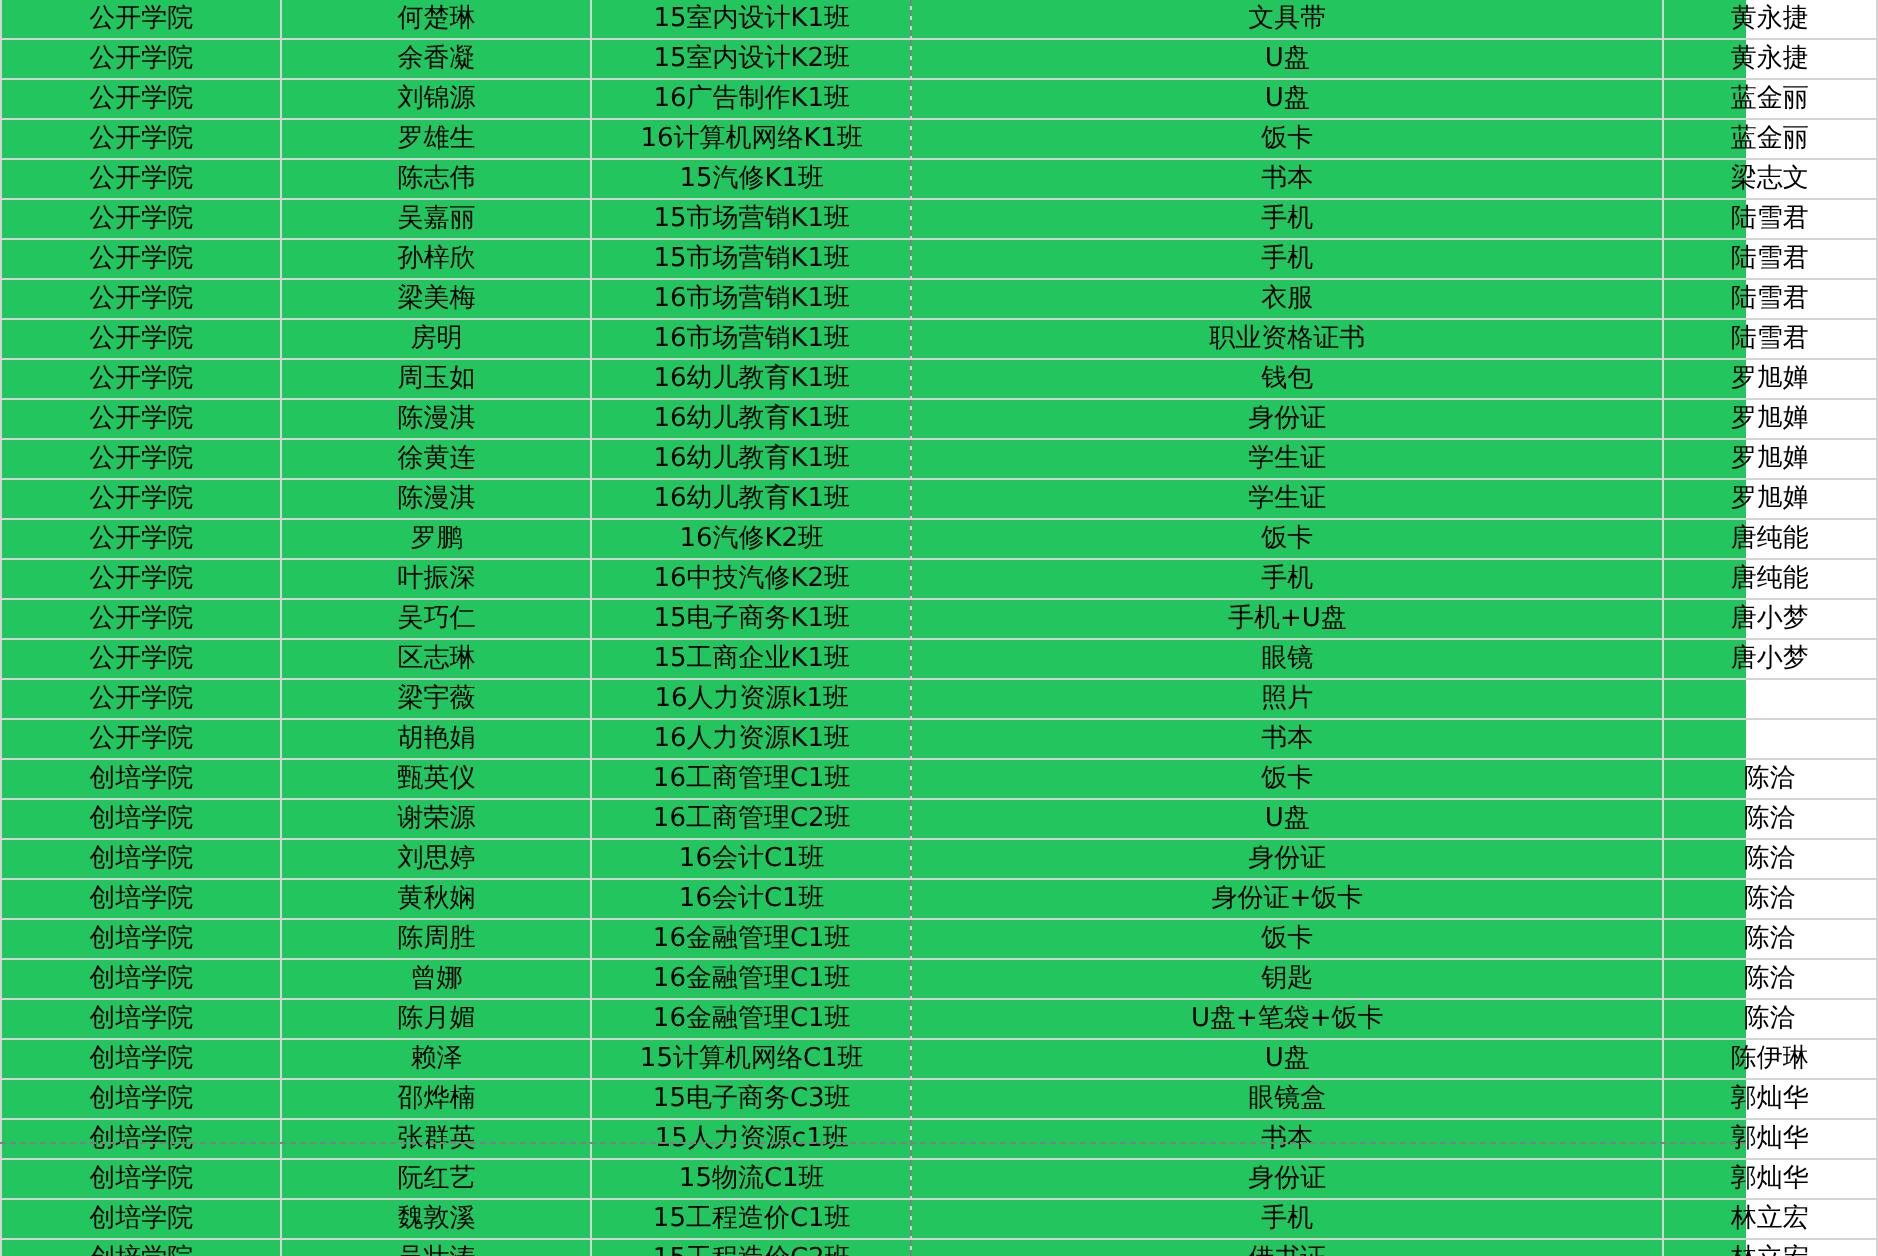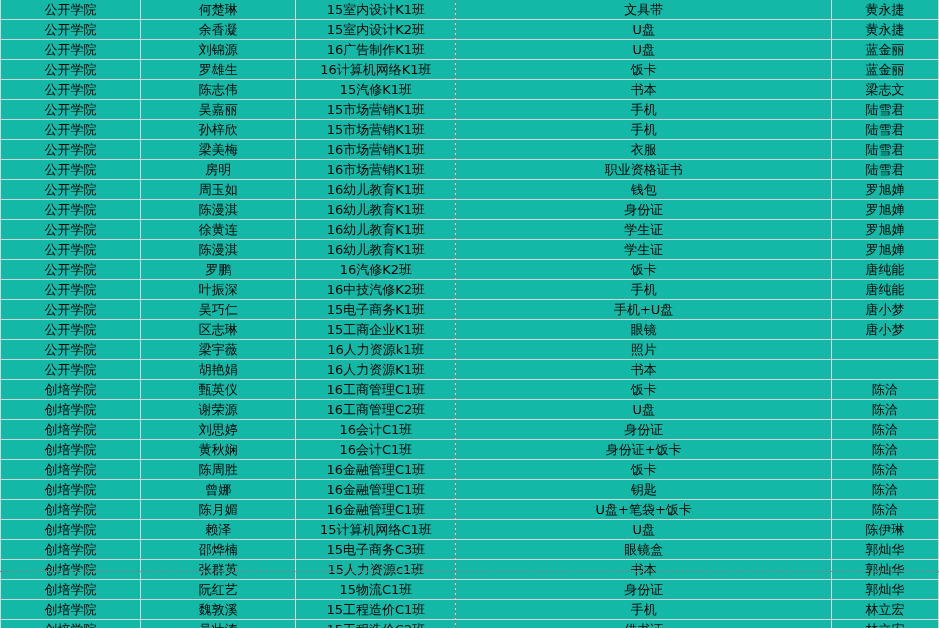--- a/index.html
+++ b/index.html
@@ -8,23 +8,23 @@
     background: #ffffff;
   }
   body {
     width: 939px;
     height: 628px;
     overflow: hidden;
     font-family: "DejaVu Sans", "Liberation Sans", sans-serif;
   }
   #sheet {
     position: relative;
-    width: 939px;
+    width: 873px;
     height: 628px;
-    background: #14b8a6;
+    background: #22c55e;
   }
   table.grid {
     border-collapse: collapse;
     table-layout: fixed;
     width: 939px;
     margin: 0;
     padding: 0;
   }
   table.grid td {
     border-right: 1px solid #d4d4d4;

